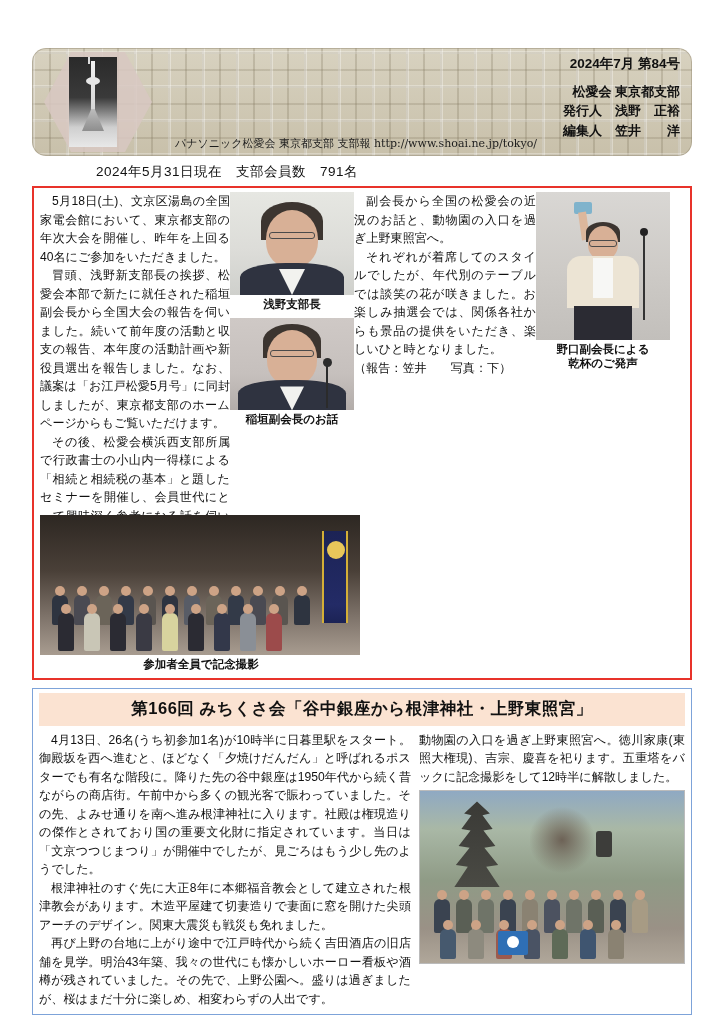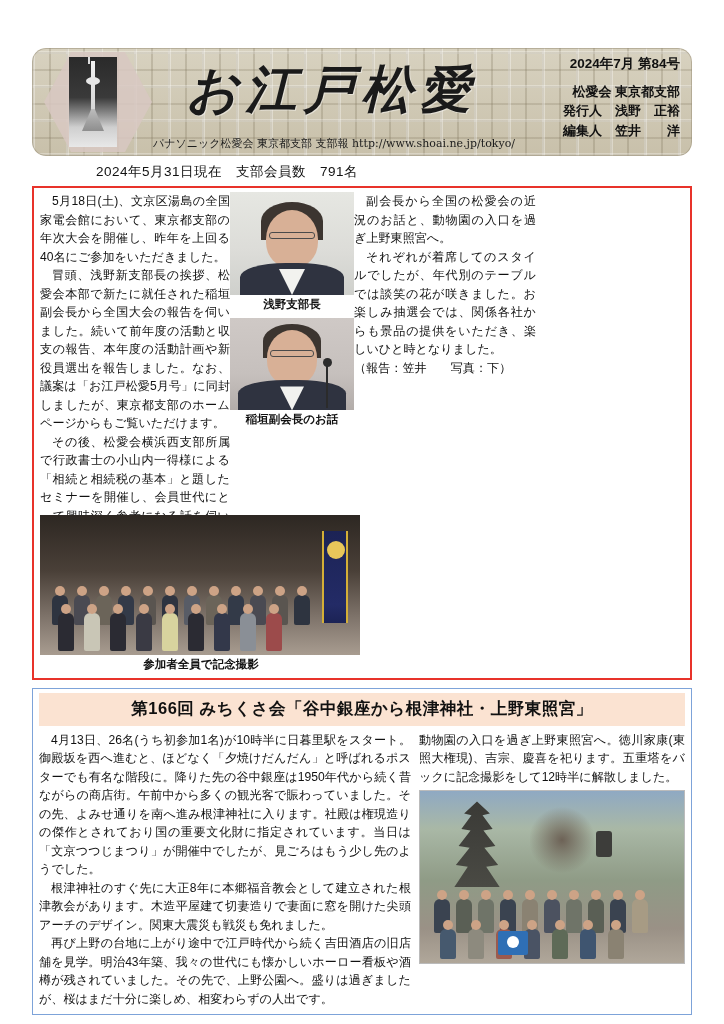--- a/index.html
+++ b/index.html
@@ -86,21 +86,21 @@
     font-weight: bold;
     font-size: 51px;
     line-height: 66px;
     letter-spacing: 7px;
     font-style: italic;
     color: #1a1a1a;
     text-shadow: 1px 1px 0 rgba(255,255,255,0.45);
     white-space: nowrap;
   }
   .mast-sub {
-    position: absolute; left: 102px; bottom: 5px; width: 400px;
+    position: absolute; left: 124px; bottom: 5px; width: 400px;
     text-align: center;
     font-family: "DejaVu Serif", "Liberation Serif", serif;
     font-size: 11px;
     color: #1c1c1c;
     white-space: nowrap;
   }
   .mast-right {
     position: absolute; right: 12px; top: 6px;
     text-align: right;
     line-height: 1.45;
@@ -257,21 +257,20 @@
 
 <div class="page">
 
   <div class="masthead-wrap">
     <div class="masthead">
       <div class="mast-hex"></div>
       <div class="mast-photo">
         <div class="tower"></div>
         <div class="tower-base"></div>
       </div>
-      <div class="mast-title">お江戸松愛</div>
       <div class="mast-sub">パナソニック松愛会 東京都支部 支部報  http://www.shoai.ne.jp/tokyo/</div>
       <div class="mast-right">
         <div class="mast-issue">2024年7月 第84号</div>
         <div class="mast-org">
           <div>松愛会 東京都支部</div>
           <div>発行人　浅野　正裕</div>
           <div>編集人　笠井　　洋</div>
         </div>
       </div>
     </div>
@@ -311,20 +310,38 @@
         </div>
         <div class="caption">稲垣副会長のお話</div>
       </div>
 
       <div class="col-c jtext">
         <p>副会長から全国の松愛会の近況のお話と、動物園の入口を過ぎ上野東照宮へ。</p>
         <p>それぞれが着席してのスタイルでしたが、年代別のテーブルでは談笑の花が咲きました。お楽しみ抽選会では、関係各社からも景品の提供をいただき、楽しいひと時となりました。</p>
         <p style="text-indent:0;">（報告：笠井　　写真：下）</p>
       </div>
 
+      <div class="col-d">
+        <div class="photo p-noguchi">
+          <div style="position:absolute;left:38px;top:10px;width:18px;height:12px;background:#7fb3cc;border-radius:2px;"></div>
+          <div style="position:absolute;left:44px;top:20px;width:8px;height:28px;background:#dcb79c;transform:rotate(-8deg);"></div>
+          <div class="hair" style="top:30px;width:34px;height:20px;"></div>
+          <div class="head" style="top:34px;width:30px;height:34px;"></div>
+          <div class="glasses" style="top:48px;width:28px;"></div>
+          <div style="position:absolute;left:50%;transform:translateX(-50%);top:64px;width:72px;height:52px;background:#ece4d4;border-radius:14px 14px 0 0;"></div>
+          <div style="position:absolute;left:50%;transform:translateX(-50%);top:66px;width:20px;height:40px;background:#f7f7f5;"></div>
+          <div style="position:absolute;left:50%;transform:translateX(-50%);bottom:0;width:58px;height:34px;background:#2b2b33;"></div>
+          <div style="position:absolute;right:22px;top:36px;width:8px;height:8px;border-radius:50%;background:#222;"></div>
+          <div style="position:absolute;right:25px;top:44px;width:2px;height:84px;background:#333;"></div>
+        </div>
+        <div class="caption">
+          <div>野口副会長による</div>
+          <div>乾杯のご発声</div>
+        </div>
+      </div>
     </div>
 
     <div style="display:flex;justify-content:flex-start;margin-top:-66px;">
       <div style="width:322px;">
         <div class="photo p-group1">
           <div class="rowfig" style="bottom:30px;">
             <div class="fig" style="left:12px;height:30px;background:#2e3440;"></div>
             <div class="fig" style="left:34px;height:30px;background:#4a4a52;"></div>
             <div class="fig" style="left:56px;height:30px;background:#6b6459;"></div>
             <div class="fig" style="left:78px;height:30px;background:#333a48;"></div>

